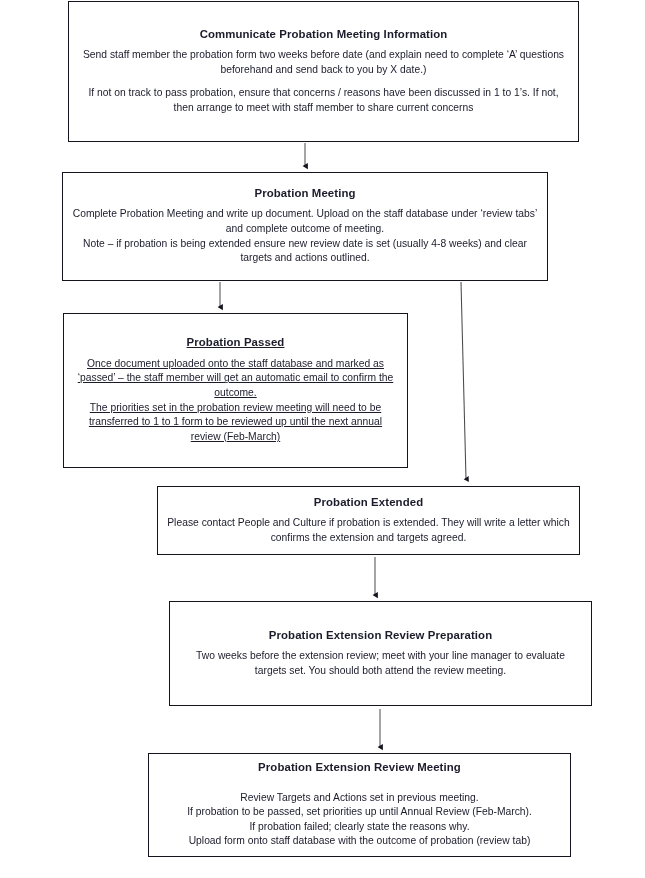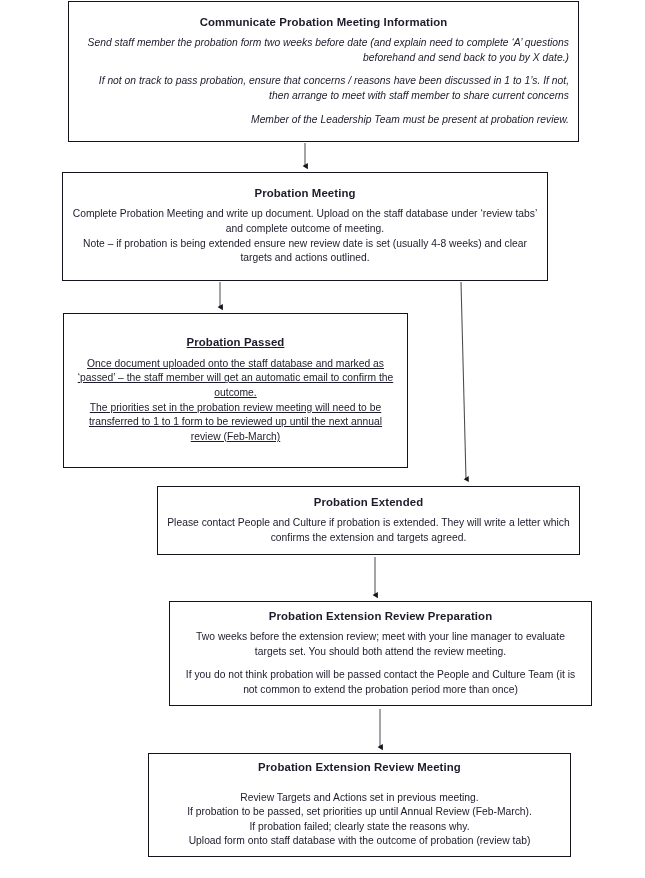--- a/index.html
+++ b/index.html
@@ -43,21 +43,21 @@
   }
   .node-body {
     font-size: 10.3px;
     line-height: 1.42;
     margin: 0;
     letter-spacing: .01px;
   }
   .node-body + .node-body {
     margin-top: 9px;
   }
-  .align-left .node-body { text-align: right; font-style: italic; }
+  .align-left .node-body { text-align: center; }
   .align-center .node-body { text-align: center; }
 
   
   #node-communicate { left: 68px;  top: 1px;   width: 511px; height: 141px; }
   #node-meeting     { left: 62px;  top: 172px; width: 486px; height: 109px; }
   #node-passed      { left: 63px;  top: 313px; width: 345px; height: 155px; text-decoration: underline; }
   #node-extended    { left: 157px; top: 486px; width: 423px; height: 69px; }
   #node-prep        { left: 157px; top: 601px; width: 423px; height: 105px; margin-left: 12px; }
   #node-review      { left: 148px; top: 753px; width: 423px; height: 104px; justify-content: space-between; }
 
@@ -88,21 +88,20 @@
 
     <line x1="375" y1="557" x2="375" y2="595" stroke="#5a5a5a" stroke-width="1.1" marker-end="url(#arrowhead)"></line>
 
     <line x1="380" y1="709" x2="380" y2="747" stroke="#5a5a5a" stroke-width="1.1" marker-end="url(#arrowhead)"></line>
   </svg>
 
   <div class="node align-left" id="node-communicate">
     <div class="node-title">Communicate Probation Meeting Information</div>
     <p class="node-body">Send staff member the probation form two weeks before date (and explain need to complete ‘A’ questions beforehand and send back to you by X date.)</p>
     <p class="node-body">If not on track to pass probation, ensure that concerns / reasons have been discussed in 1 to 1’s. If not, then arrange to meet with staff member to share current concerns</p>
-    <p class="node-body">Member of the Leadership Team must be present at probation review.</p>
   </div>
 
   <div class="node align-center" id="node-meeting">
     <div class="node-title">Probation Meeting</div>
     <p class="node-body" style="white-space:pre-line;">Complete Probation Meeting and write up document. Upload on the staff database under ‘review tabs’ and complete outcome of meeting.
 Note – if probation is being extended ensure new review date is set (usually 4-8 weeks) and clear targets and actions outlined.</p>
   </div>
 
   <div class="node align-center" id="node-passed">
     <div class="node-title">Probation Passed</div>
@@ -111,21 +110,20 @@
   </div>
 
   <div class="node align-center" id="node-extended">
     <div class="node-title">Probation Extended</div>
     <p class="node-body">Please contact People and Culture if probation is extended. They will write a letter which confirms the extension and targets agreed.</p>
   </div>
 
   <div class="node align-center" id="node-prep">
     <div class="node-title">Probation Extension Review Preparation</div>
     <p class="node-body">Two weeks before the extension review; meet with your line manager to evaluate targets set. You should both attend the review meeting.</p>
-    <p class="node-body">If you do not think probation will be passed contact the People and Culture Team (it is not common to extend the probation period more than once)</p>
   </div>
 
   <div class="node align-center" id="node-review">
     <div class="node-title">Probation Extension Review Meeting</div>
     <p class="node-body" style="white-space:pre-line;">Review Targets and Actions set in previous meeting.
 If probation to be passed, set priorities up until Annual Review (Feb-March).
 If probation failed; clearly state the reasons why.
 Upload form onto staff database with the outcome of probation (review tab)</p>
   </div>
 

